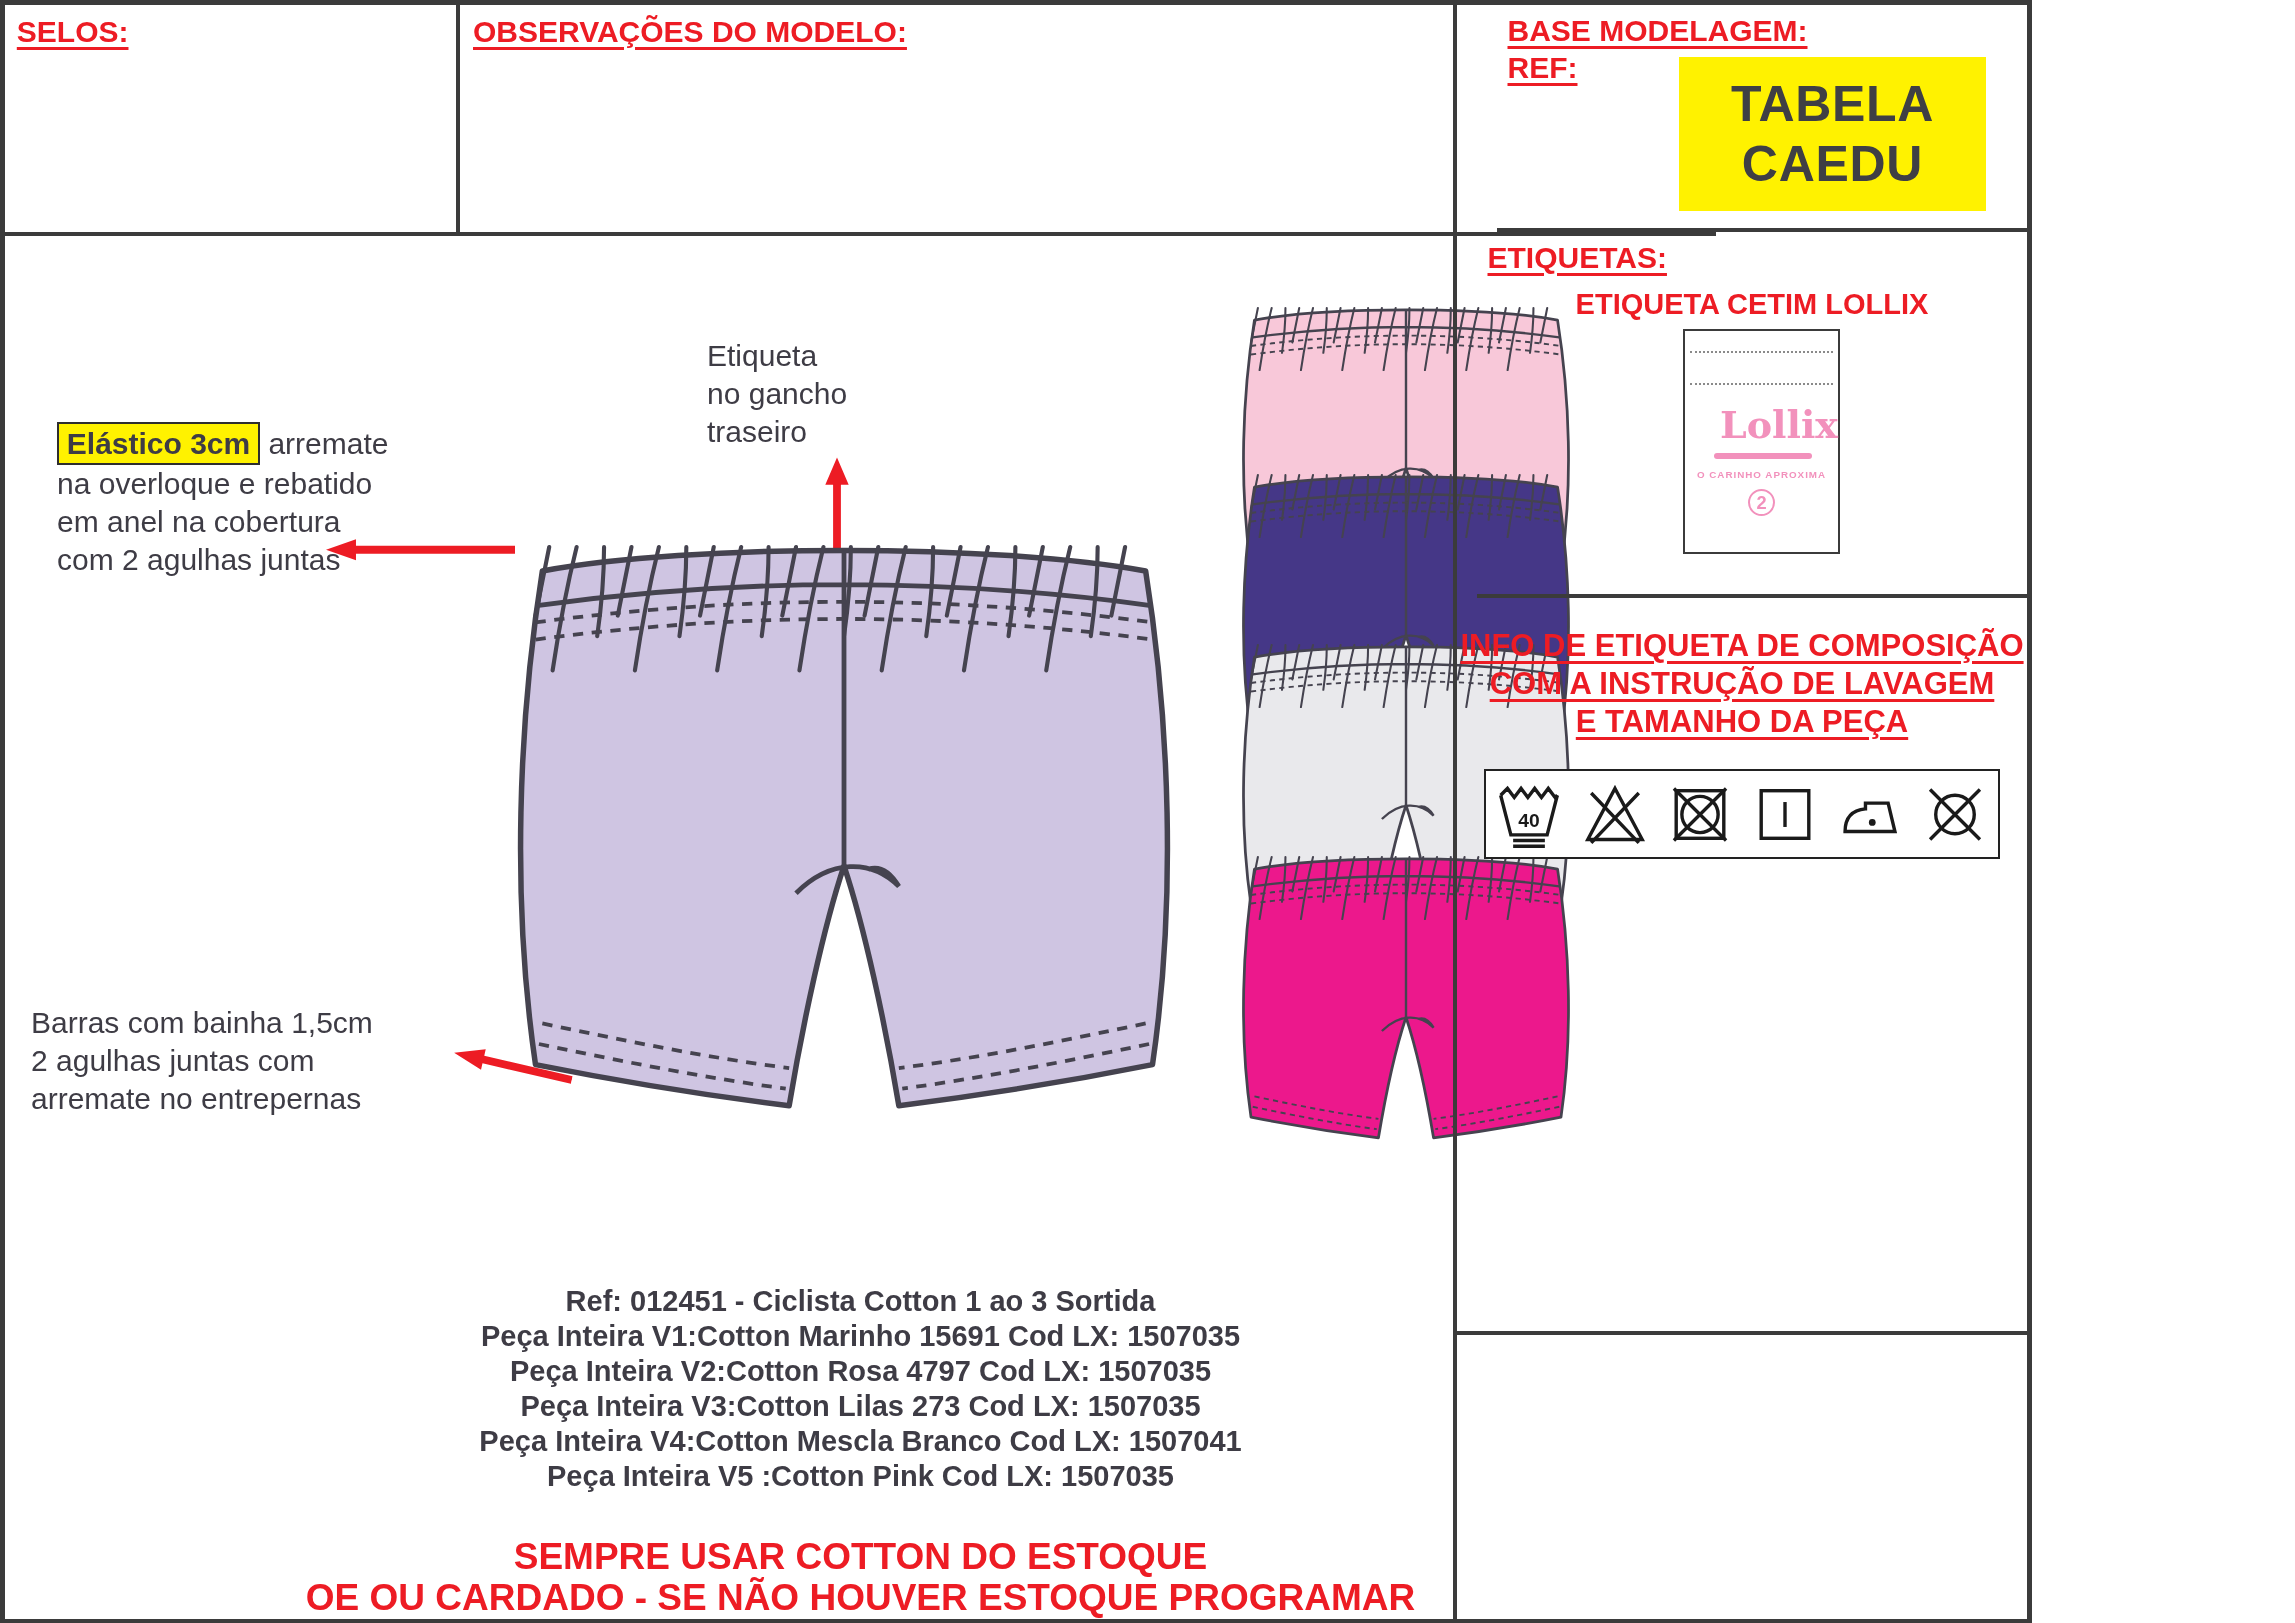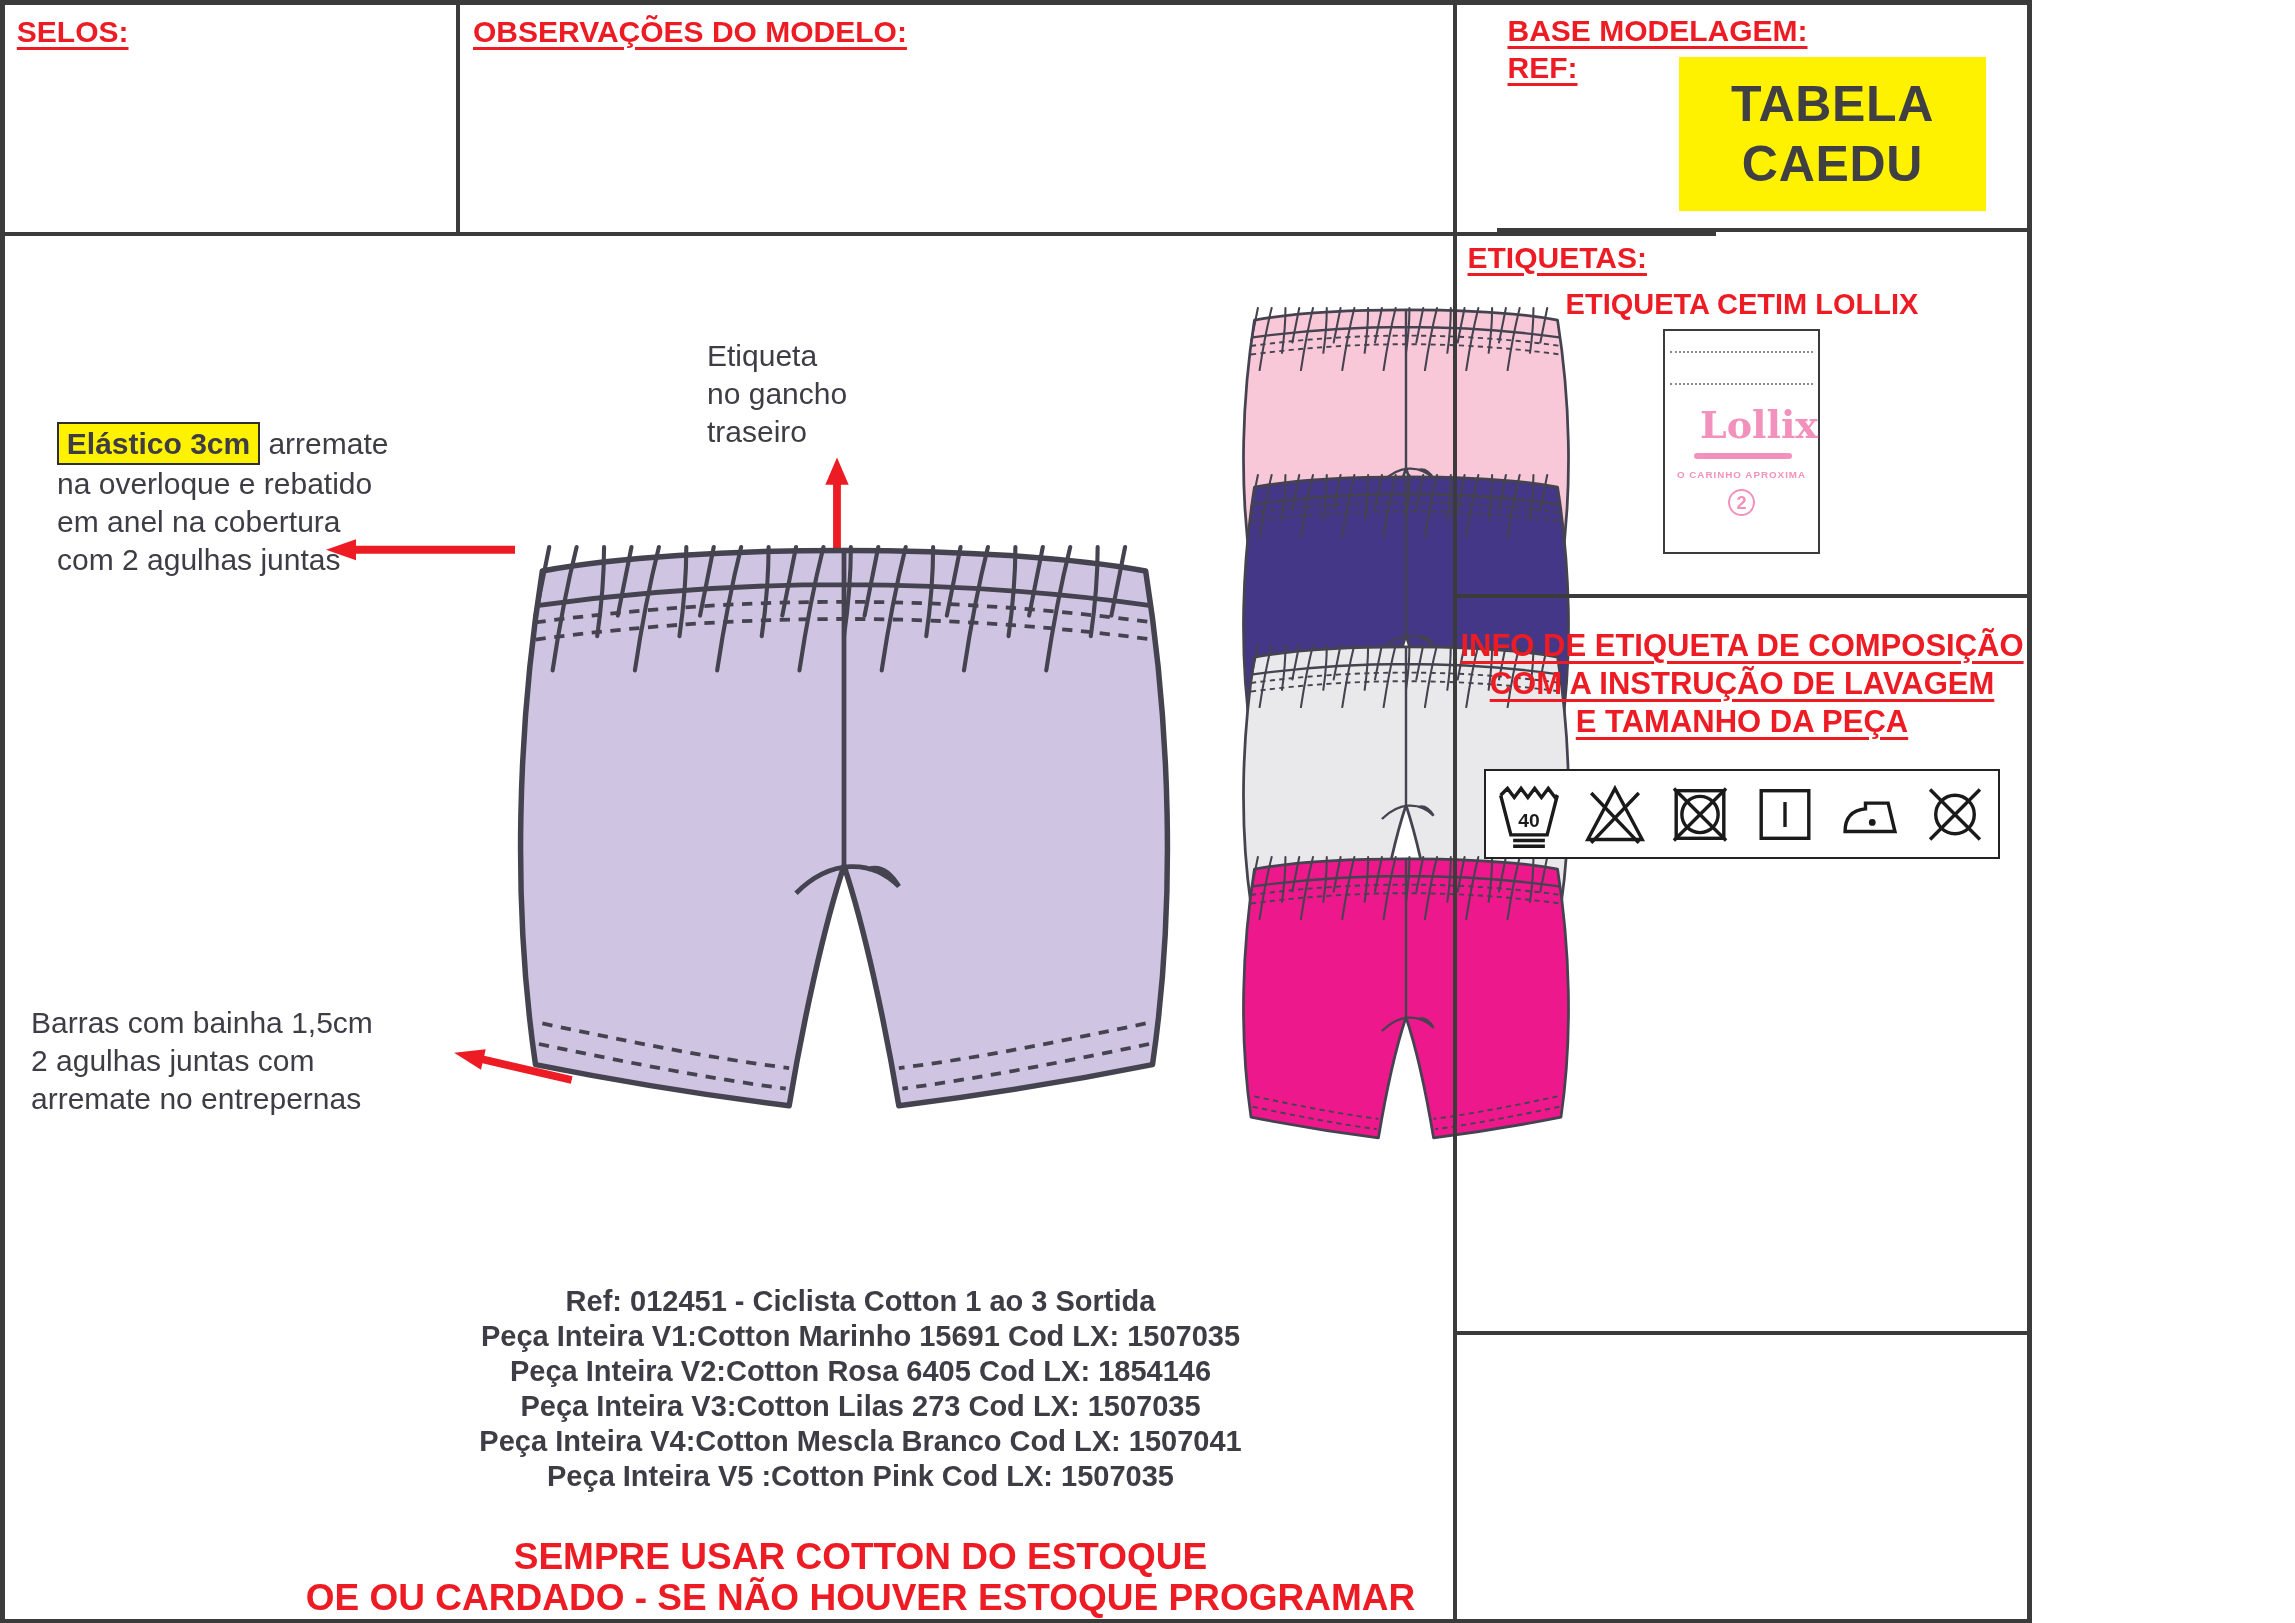--- a/index.html
+++ b/index.html
@@ -14,21 +14,21 @@
             text-decoration:underline;text-decoration-thickness:2.6px;text-underline-offset:4.6px;}
   
   .top-row{position:absolute;left:0;top:0;width:1711px;height:227px;border-bottom:4.6px solid #3B3B3B;
            display:flex;box-sizing:content-box;}
   .cell-selos{width:455px;border-right:4.6px solid #3B3B3B;padding:7.8px 11.8px;box-sizing:border-box;}
   .cell-obs{flex:1;padding:7.8px 13px;box-sizing:border-box;}
   
   .right-col{position:absolute;right:0;top:0;width:574px;height:1614px;border-left:4.6px solid #3B3B3B;
              box-sizing:border-box;display:flex;flex-direction:column;}
   .rc-base{height:227px;border-bottom:4.6px solid #3B3B3B;position:relative;padding:6.5px 10.5px;box-sizing:border-box;margin-left:40px;}
-  .rc-etiquetas{height:366px;border-bottom:4.6px solid #3B3B3B;position:relative;padding:6.5px 10.5px;box-sizing:border-box;}
+  .rc-etiquetas{height:366px;border-bottom:4.6px solid #3B3B3B;position:relative;padding:6.5px 10.5px;box-sizing:border-box;margin-left:20px;}
   .rc-info{height:737px;border-bottom:4.6px solid #3B3B3B;position:relative;box-sizing:border-box;padding-left:36px;}
   .rc-empty{flex:1;}
   .tabela{position:absolute;left:182px;top:52px;width:307px;height:154px;background:var(--highlight-yellow);
           color:#3F3F44;font-size:50px;font-weight:bold;display:flex;flex-direction:column;
           align-items:center;justify-content:center;line-height:1.2;letter-spacing:0.7px;text-align:center;}
   .etq-sub{position:absolute;top:56px;left:0;right:0;text-align:center;color:var(--accent-red);
            font-weight:bold;font-size:29px;}
   .lollix-tag{position:absolute;left:206px;top:97px;width:157px;height:225px;border:2.6px solid #3B3B3B;
               background:#fff;box-sizing:border-box;text-align:center;}
   .tag-dotted{position:absolute;left:5.2px;right:5.2px;border-top:2px dotted #8a8a8a;}
@@ -135,21 +135,21 @@
     <svg class="shorts shorts-mescla" style="left:1228px;top:397px;" width="346" height="310" viewBox="0 0 200 180">
         <use href="#shorts-front"></use>
       </svg>
     <svg class="shorts shorts-magenta" style="left:1228px;top:609px;" width="346" height="310" viewBox="0 0 200 180">
         <use href="#shorts-front"></use>
       </svg>
 
     <div class="ref-block">
       <div>Ref: 012451 - Ciclista Cotton 1 ao 3 Sortida</div>
       <div>Peça Inteira V1:Cotton Marinho 15691 Cod LX: 1507035</div>
-      <div>Peça Inteira V2:Cotton Rosa 6405 Cod LX: 1854146</div>
+      <div>Peça Inteira V2:Cotton Rosa 4797 Cod LX: 1507035</div>
       <div>Peça Inteira V3:Cotton Lilas 273 Cod LX: 1507035</div>
       <div>Peça Inteira V4:Cotton Mescla Branco Cod LX: 1507041</div>
       <div>Peça Inteira V5 :Cotton Pink Cod LX: 1507035</div>
     </div>
 
     <div class="warning">
       <div>SEMPRE USAR COTTON DO ESTOQUE</div>
       <div>OE OU CARDADO - SE NÃO HOUVER ESTOQUE PROGRAMAR</div>
     </div>
   </div>

